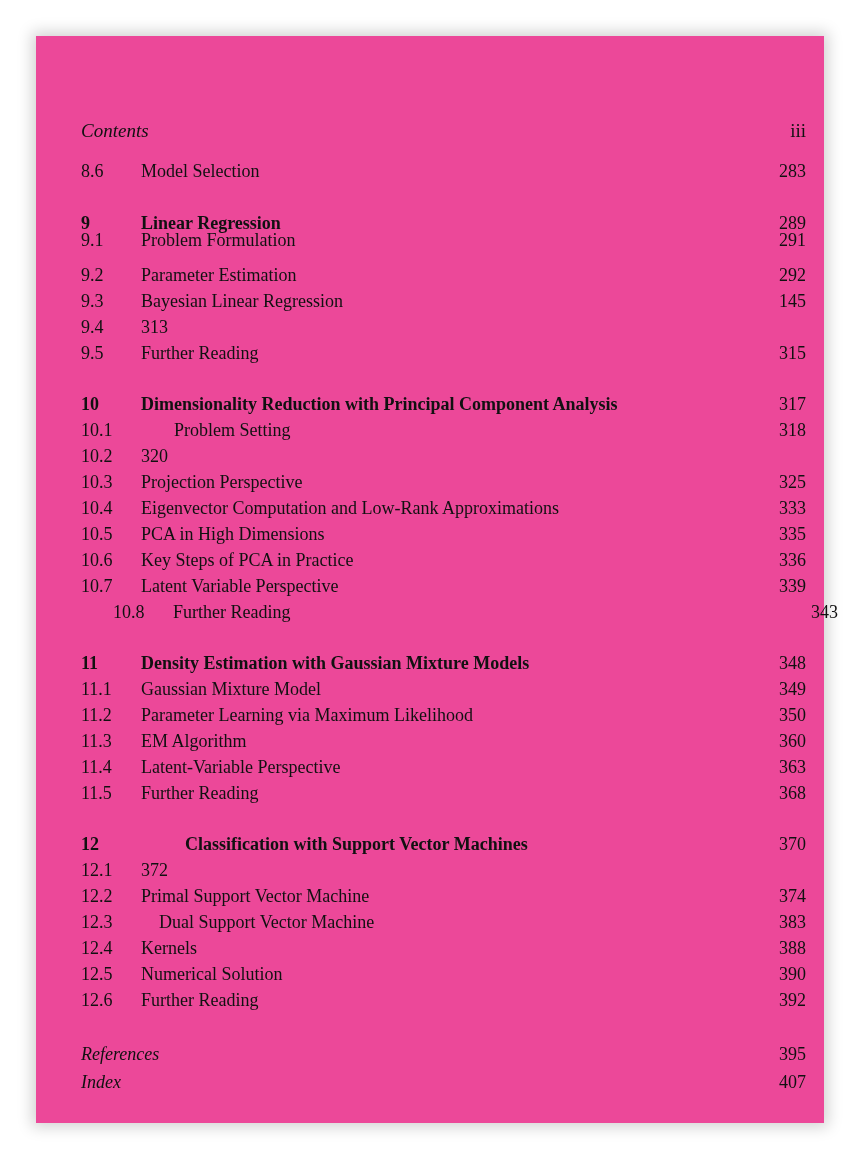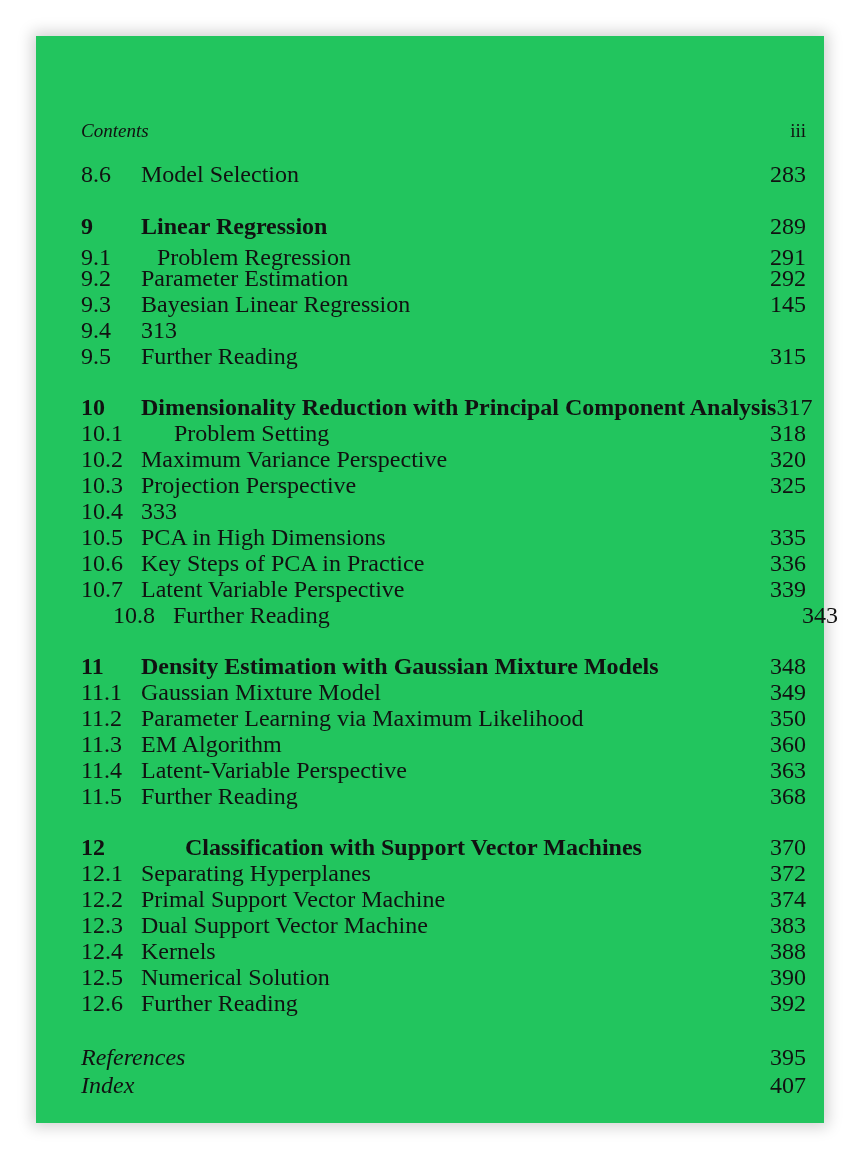--- a/index.html
+++ b/index.html
@@ -1,24 +1,24 @@
 <!DOCTYPE html>
 <html><head>
 <meta charset="utf-8">
 <style>
   html, body { margin:0; padding:0; }
   body { width:860px; height:1160px; background:#ffffff; position:relative; overflow:hidden;
          font-family:"DejaVu Serif","Liberation Serif",serif; color:#111; }
-  .page { position:absolute; left:36px; top:36px; width:788px; height:1087px; background:#22c55e;
+  .page { position:absolute; left:36px; top:36px; width:788px; height:1087px; background:#ec4899;
           box-shadow: 0 0 14px 4px rgba(0,0,0,0.18); }
   .header { position:absolute; top:84px; left:45px; width:725px; font-size:19px; font-style:italic;
             display:flex; justify-content:space-between; font-family:"Liberation Serif",serif; }
   .header .pg { font-style:normal; }
   .row { position:absolute; left:45px; width:725px; height:26px; display:flex; align-items:baseline;
-         font-size:24px; font-family:"Liberation Serif",serif; }
+         font-size:18px; font-family:"Liberation Serif",serif; }
   .row .num { width:60px; flex:none; }
   .row .title { flex:1; white-space:nowrap; }
   .row .page-num { flex:none; text-align:right; }
   .row.chapter { font-weight:bold; }
   .row.chapter .page-num { font-weight:normal; }
   .row.italic .title { font-style:italic; }
 </style>
 </head>
 <body>
 
@@ -31,23 +31,23 @@
       <div class="row" style="top: 125px;">
         <span class="num">8.6</span>
         <span class="title">Model Selection</span>
         <span class="page-num">283</span>
       </div>
       <div class="row chapter" style="top: 177px;">
         <span class="num">9</span>
         <span class="title">Linear Regression</span>
         <span class="page-num">289</span>
       </div>
-      <div class="row" style="top: 208px; gap: 16px;">
+      <div class="row" style="top: 194px;">
         <span class="num">9.1</span>
-        <span class="title">Problem Regression</span>
+        <span class="title">Problem Formulation</span>
         <span class="page-num">291</span>
       </div>
       <div class="row" style="top: 229px;">
         <span class="num">9.2</span>
         <span class="title">Parameter Estimation</span>
         <span class="page-num">292</span>
       </div>
       <div class="row" style="top: 255px;">
         <span class="num">9.3</span>
         <span class="title">Bayesian Linear Regression</span>
@@ -67,30 +67,30 @@
         <span class="title">Dimensionality Reduction with Principal Component Analysis</span>
         <span class="page-num">317</span>
       </div>
       <div class="row" style="top: 384px; gap: 33px;">
         <span class="num">10.1</span>
         <span class="title">Problem Setting</span>
         <span class="page-num">318</span>
       </div>
       <div class="row" style="top: 410px;">
         <span class="num">10.2</span>
-        <span class="title">Maximum Variance Perspective</span>
         <span class="page-num">320</span>
       </div>
       <div class="row" style="top: 436px;">
         <span class="num">10.3</span>
         <span class="title">Projection Perspective</span>
         <span class="page-num">325</span>
       </div>
       <div class="row" style="top: 462px;">
         <span class="num">10.4</span>
+        <span class="title">Eigenvector Computation and Low-Rank Approximations</span>
         <span class="page-num">333</span>
       </div>
       <div class="row" style="top: 488px;">
         <span class="num">10.5</span>
         <span class="title">PCA in High Dimensions</span>
         <span class="page-num">335</span>
       </div>
       <div class="row" style="top: 514px;">
         <span class="num">10.6</span>
         <span class="title">Key Steps of PCA in Practice</span>
@@ -136,29 +136,28 @@
         <span class="title">Further Reading</span>
         <span class="page-num">368</span>
       </div>
       <div class="row chapter" style="top: 798px; gap: 44px;">
         <span class="num">12</span>
         <span class="title">Classification with Support Vector Machines</span>
         <span class="page-num">370</span>
       </div>
       <div class="row" style="top: 824px;">
         <span class="num">12.1</span>
-        <span class="title">Separating Hyperplanes</span>
         <span class="page-num">372</span>
       </div>
       <div class="row" style="top: 850px;">
         <span class="num">12.2</span>
         <span class="title">Primal Support Vector Machine</span>
         <span class="page-num">374</span>
       </div>
-      <div class="row" style="top: 876px;">
+      <div class="row" style="top: 876px; gap: 18px;">
         <span class="num">12.3</span>
         <span class="title">Dual Support Vector Machine</span>
         <span class="page-num">383</span>
       </div>
       <div class="row" style="top: 902px;">
         <span class="num">12.4</span>
         <span class="title">Kernels</span>
         <span class="page-num">388</span>
       </div>
       <div class="row" style="top: 928px;">

